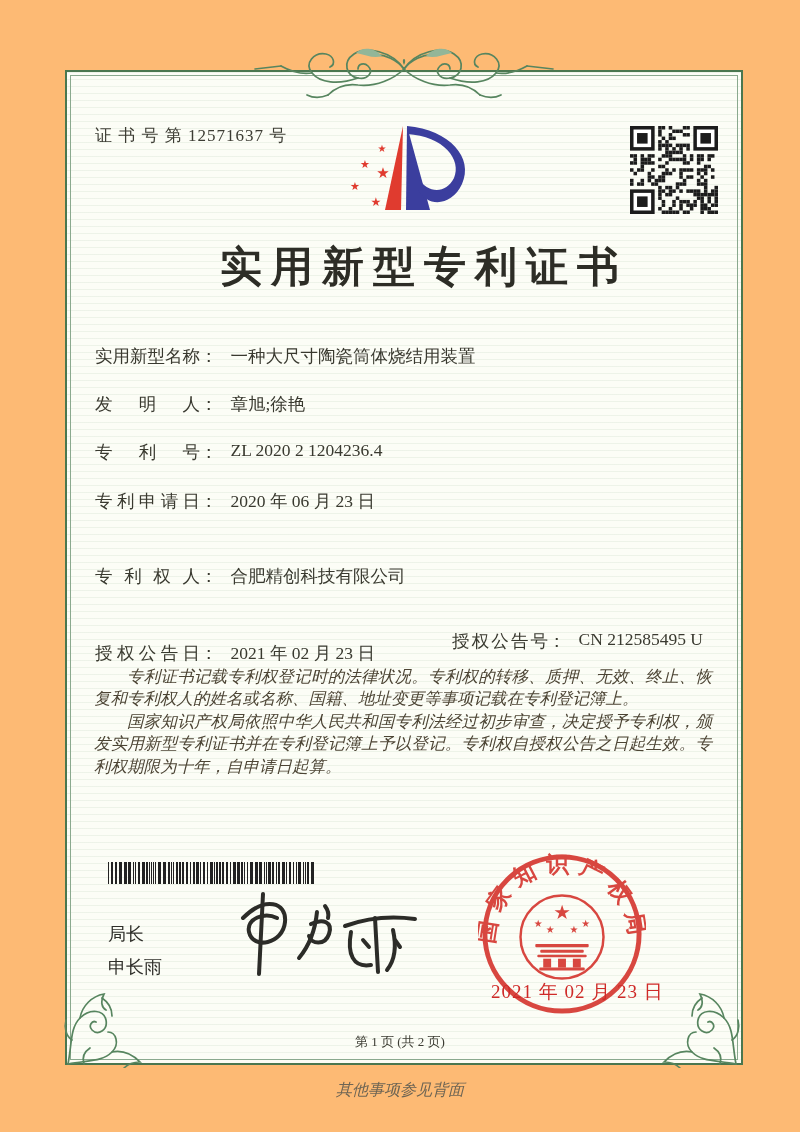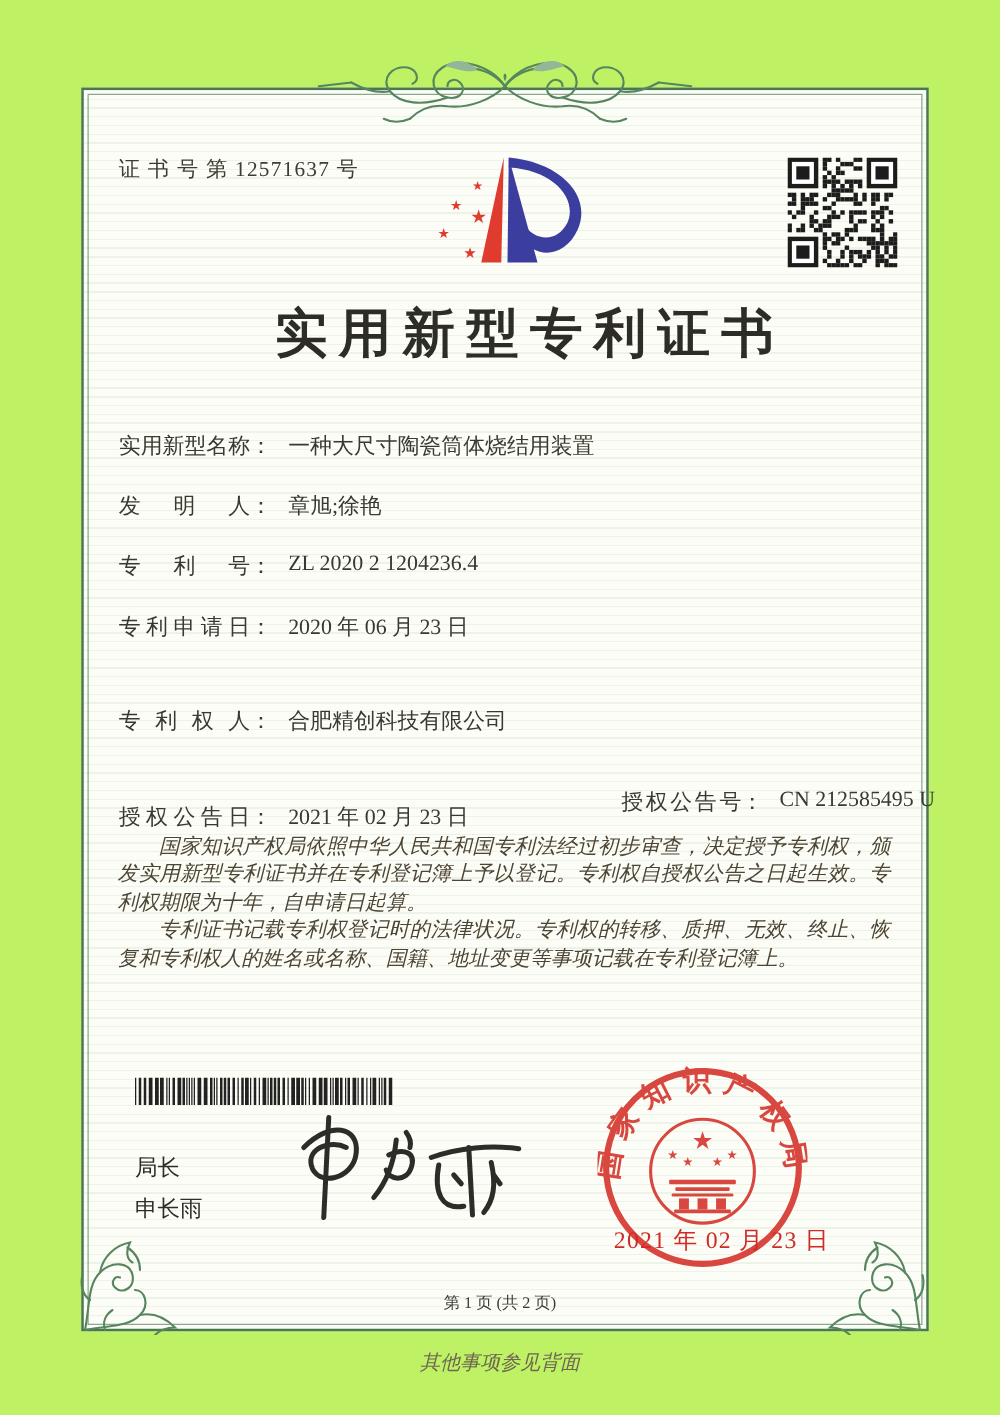--- a/index.html
+++ b/index.html
@@ -1,16 +1,16 @@
 <!DOCTYPE html>
 <html><head>
 <meta charset="utf-8">
 <style>
   html,body{margin:0;padding:0;background:#e9e9e9;}
-  #page{position:relative;width:800px;height:1132px;background:#bef264;overflow:hidden;
+  #page{position:relative;width:800px;height:1132px;background:#fdba74;overflow:hidden;
         font-family:"Liberation Serif","DejaVu Serif",serif;}
   
   #frame{position:absolute;left:65px;top:70px;width:674px;height:991px;
          border:2px solid #4a774f;outline:1px solid #8aa98e;outline-offset:-6px;
          background:
            repeating-linear-gradient(180deg, rgba(140,175,140,0.13) 0 1px, rgba(255,255,255,0) 1px 7px),
            #fcfdf6;}
   .abs{position:absolute;}
   #cert-number{left:95px;top:124px;font-size:17px;color:#3c3c33;letter-spacing:1px;}
   #title{left:0;top:239px;width:800px;text-align:center;font-size:42px;font-weight:600;
@@ -329,26 +329,26 @@
   <div class="field-row" style="top:489px;">
     <span class="flabel">专利申请日</span><span class="fcolon">：</span><span class="fvalue">2020 年 06 月 23 日</span>
   </div>
   <div class="field-row" style="top:564px;">
     <span class="flabel">专利权人</span><span class="fcolon">：</span><span class="fvalue">合肥精创科技有限公司</span>
   </div>
   <div class="field-row" style="top:629px;margin-top:12px;">
     <span class="flabel">授权公告日</span><span class="fcolon">：</span><span class="fvalue">2021 年 02 月 23 日</span>
   </div>
   <div class="field-row" style="left:452px;top:629px;">
-    <span class="flabel" style="width:96px;margin-left:45px;">授权公告号</span><span class="fcolon">：</span><span class="fvalue">CN 212585495 U</span>
+    <span class="flabel" style="width:96px;">授权公告号</span><span class="fcolon">：</span><span class="fvalue">CN 212585495 U</span>
   </div>
 
   <div id="paragraphs" class="abs">
+    <p>专利证书记载专利权登记时的法律状况。专利权的转移、质押、无效、终止、恢复和专利权人的姓名或名称、国籍、地址变更等事项记载在专利登记簿上。</p>
     <p>国家知识产权局依照中华人民共和国专利法经过初步审查，决定授予专利权，颁发实用新型专利证书并在专利登记簿上予以登记。专利权自授权公告之日起生效。专利权期限为十年，自申请日起算。</p>
-    <p>专利证书记载专利权登记时的法律状况。专利权的转移、质押、无效、终止、恢复和专利权人的姓名或名称、国籍、地址变更等事项记载在专利登记簿上。</p>
   </div>
 
   <svg id="barcode" class="abs" style="left:108px;top:862px;" width="206" height="22" viewBox="0 0 206 22">
       <rect x="0" y="0" width="1" height="22" fill="#222"></rect>
       <rect x="3" y="0" width="2" height="22" fill="#222"></rect>
       <rect x="7" y="0" width="2" height="22" fill="#222"></rect>
       <rect x="11" y="0" width="3" height="22" fill="#222"></rect>
       <rect x="16" y="0" width="3" height="22" fill="#222"></rect>
       <rect x="20" y="0" width="3" height="22" fill="#222"></rect>
       <rect x="25" y="0" width="1" height="22" fill="#222"></rect>

